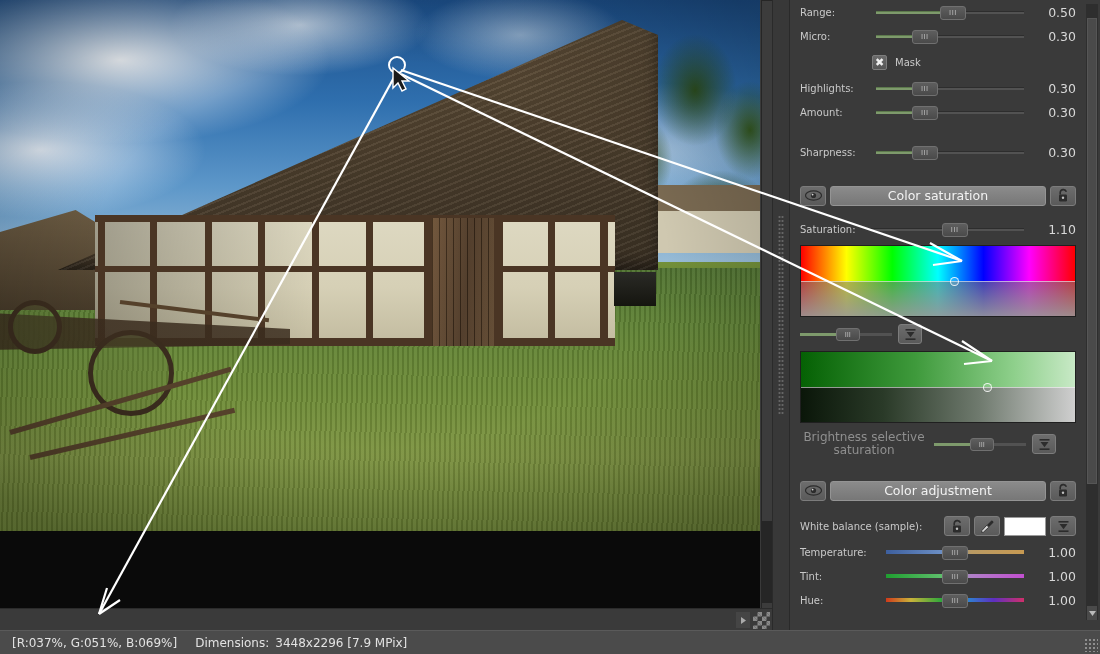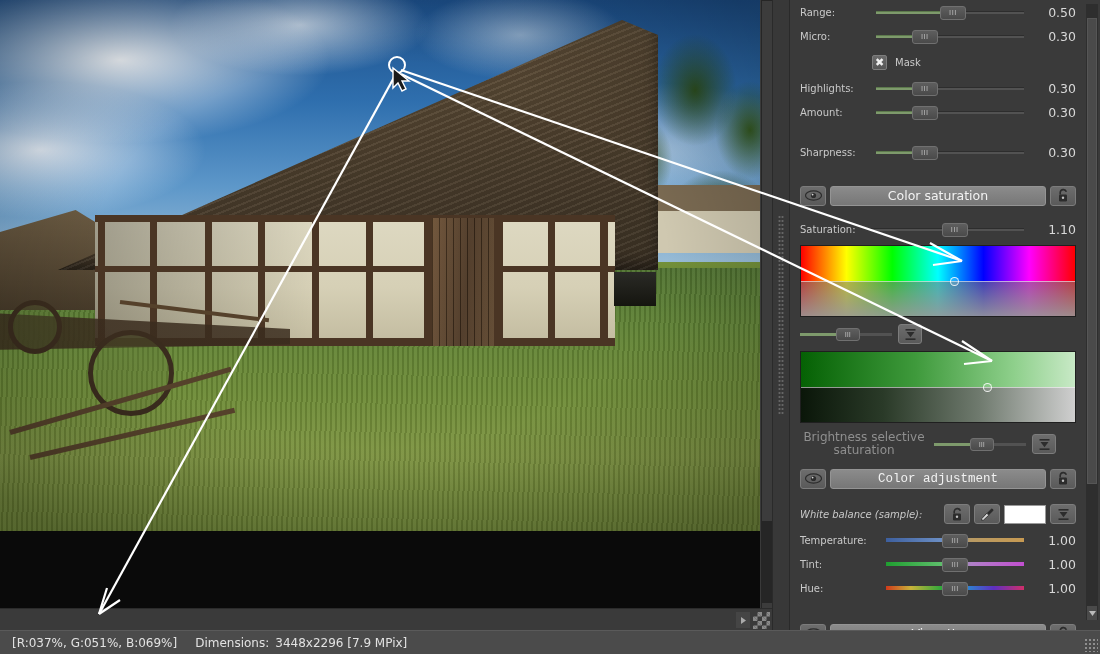--- a/index.html
+++ b/index.html
@@ -466,40 +466,40 @@
         </div>
         <div class="reset-btn">
           <svg width="13" height="13" viewBox="0 0 13 13">
             <rect x="1.5" y="1" width="10" height="1.6" fill="#2c2c2c"></rect>
             <path d="M2.5 4 L10.5 4 L6.5 9.2 Z" fill="#2c2c2c"></path>
             <rect x="1.5" y="10.4" width="10" height="1.6" fill="#2c2c2c"></rect>
           </svg>
         </div>
       </div>
 
-      <div class="hdr" style="margin-top:0;font-family:Liberation Mono, monospace;">
+      <div class="hdr" style="margin-top:12px;">
         <div class="icon-btn">
           <svg width="17" height="11" viewBox="0 0 17 11">
             <ellipse cx="8.5" cy="5.5" rx="8" ry="4.6" fill="none" stroke="#2c2c2c" stroke-width="1.2"></ellipse>
             <circle cx="8.5" cy="5.5" r="2.6" fill="#2c2c2c"></circle>
             <circle cx="7.6" cy="4.6" r="0.9" fill="#d8d8d8"></circle>
           </svg>
         </div>
         <div class="hdr-title">Color adjustment</div>
         <div class="icon-btn">
           <svg width="13" height="15" viewBox="0 0 13 15">
             <path d="M3.2 6.5 V4.4 a3.2 3.2 0 0 1 6.2 -0.6" fill="none" stroke="#2c2c2c" stroke-width="1.6"></path>
             <rect x="2" y="6.4" width="8" height="7" rx="1.2" fill="#2c2c2c"></rect>
             <circle cx="6" cy="9.8" r="1.2" fill="#c0c0c0"></circle>
           </svg>
         </div>
       </div>
 
       <div class="row" style="height:28px;">
-        <div class="lbl" style="flex:1 1 auto;font-style:italic;">White balance (sample):</div>
+        <div class="lbl" style="flex:1 1 auto;">White balance (sample):</div>
         <div class="icon-btn" style="margin-right:4px;">
           <svg width="13" height="15" viewBox="0 0 13 15">
             <path d="M3.2 6.5 V4.4 a3.2 3.2 0 0 1 6.2 -0.6" fill="none" stroke="#2c2c2c" stroke-width="1.6"></path>
             <rect x="2" y="6.4" width="8" height="7" rx="1.2" fill="#2c2c2c"></rect>
             <circle cx="6" cy="9.8" r="1.2" fill="#c0c0c0"></circle>
           </svg>
         </div>
         <div class="icon-btn" style="margin-right:4px;">
           <svg width="15" height="15" viewBox="0 0 15 15">
             <path d="M11.5 1.5 a2 2 0 0 1 2 2 L9 8 L7 6 Z" fill="#2c2c2c"></path>

